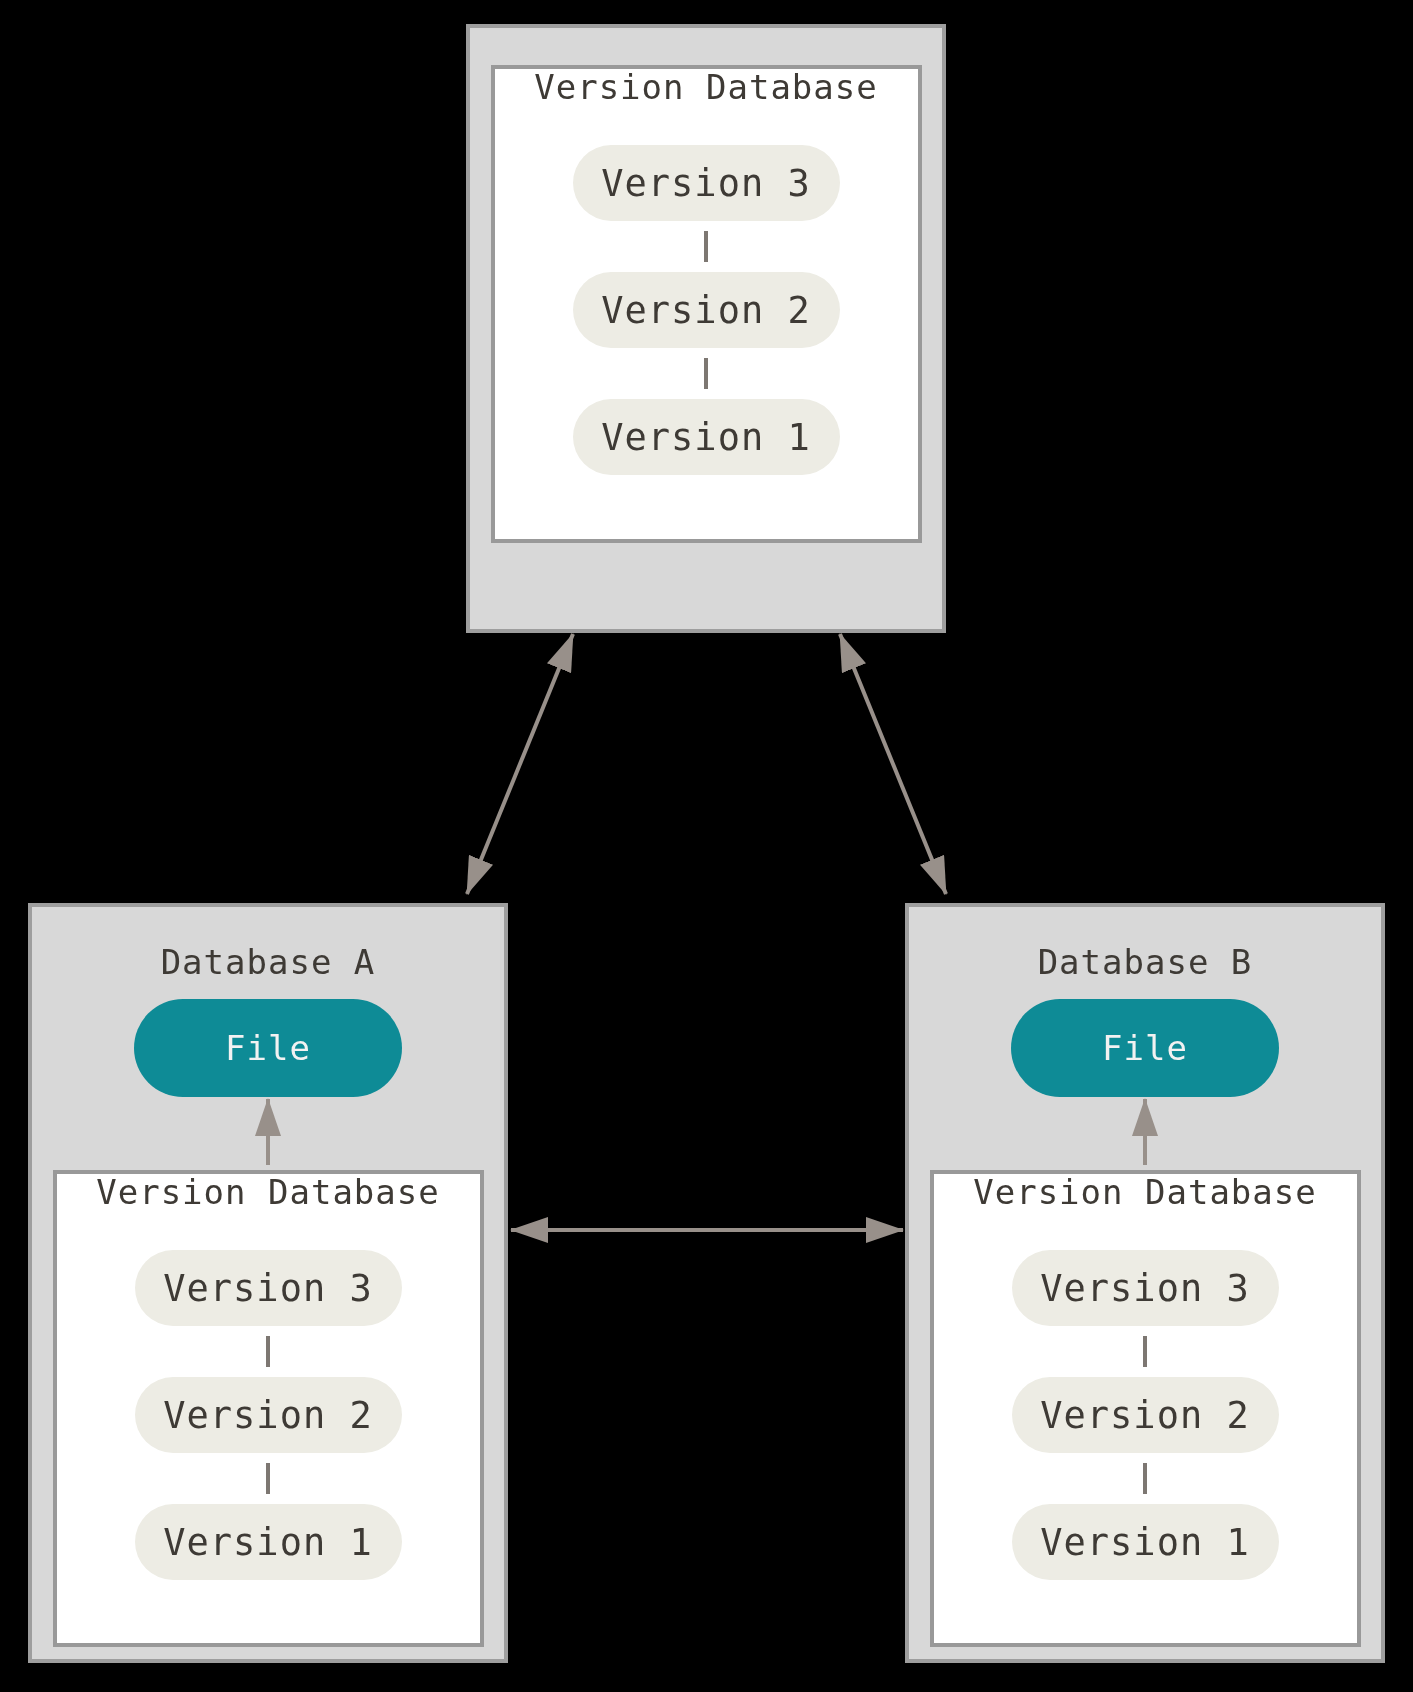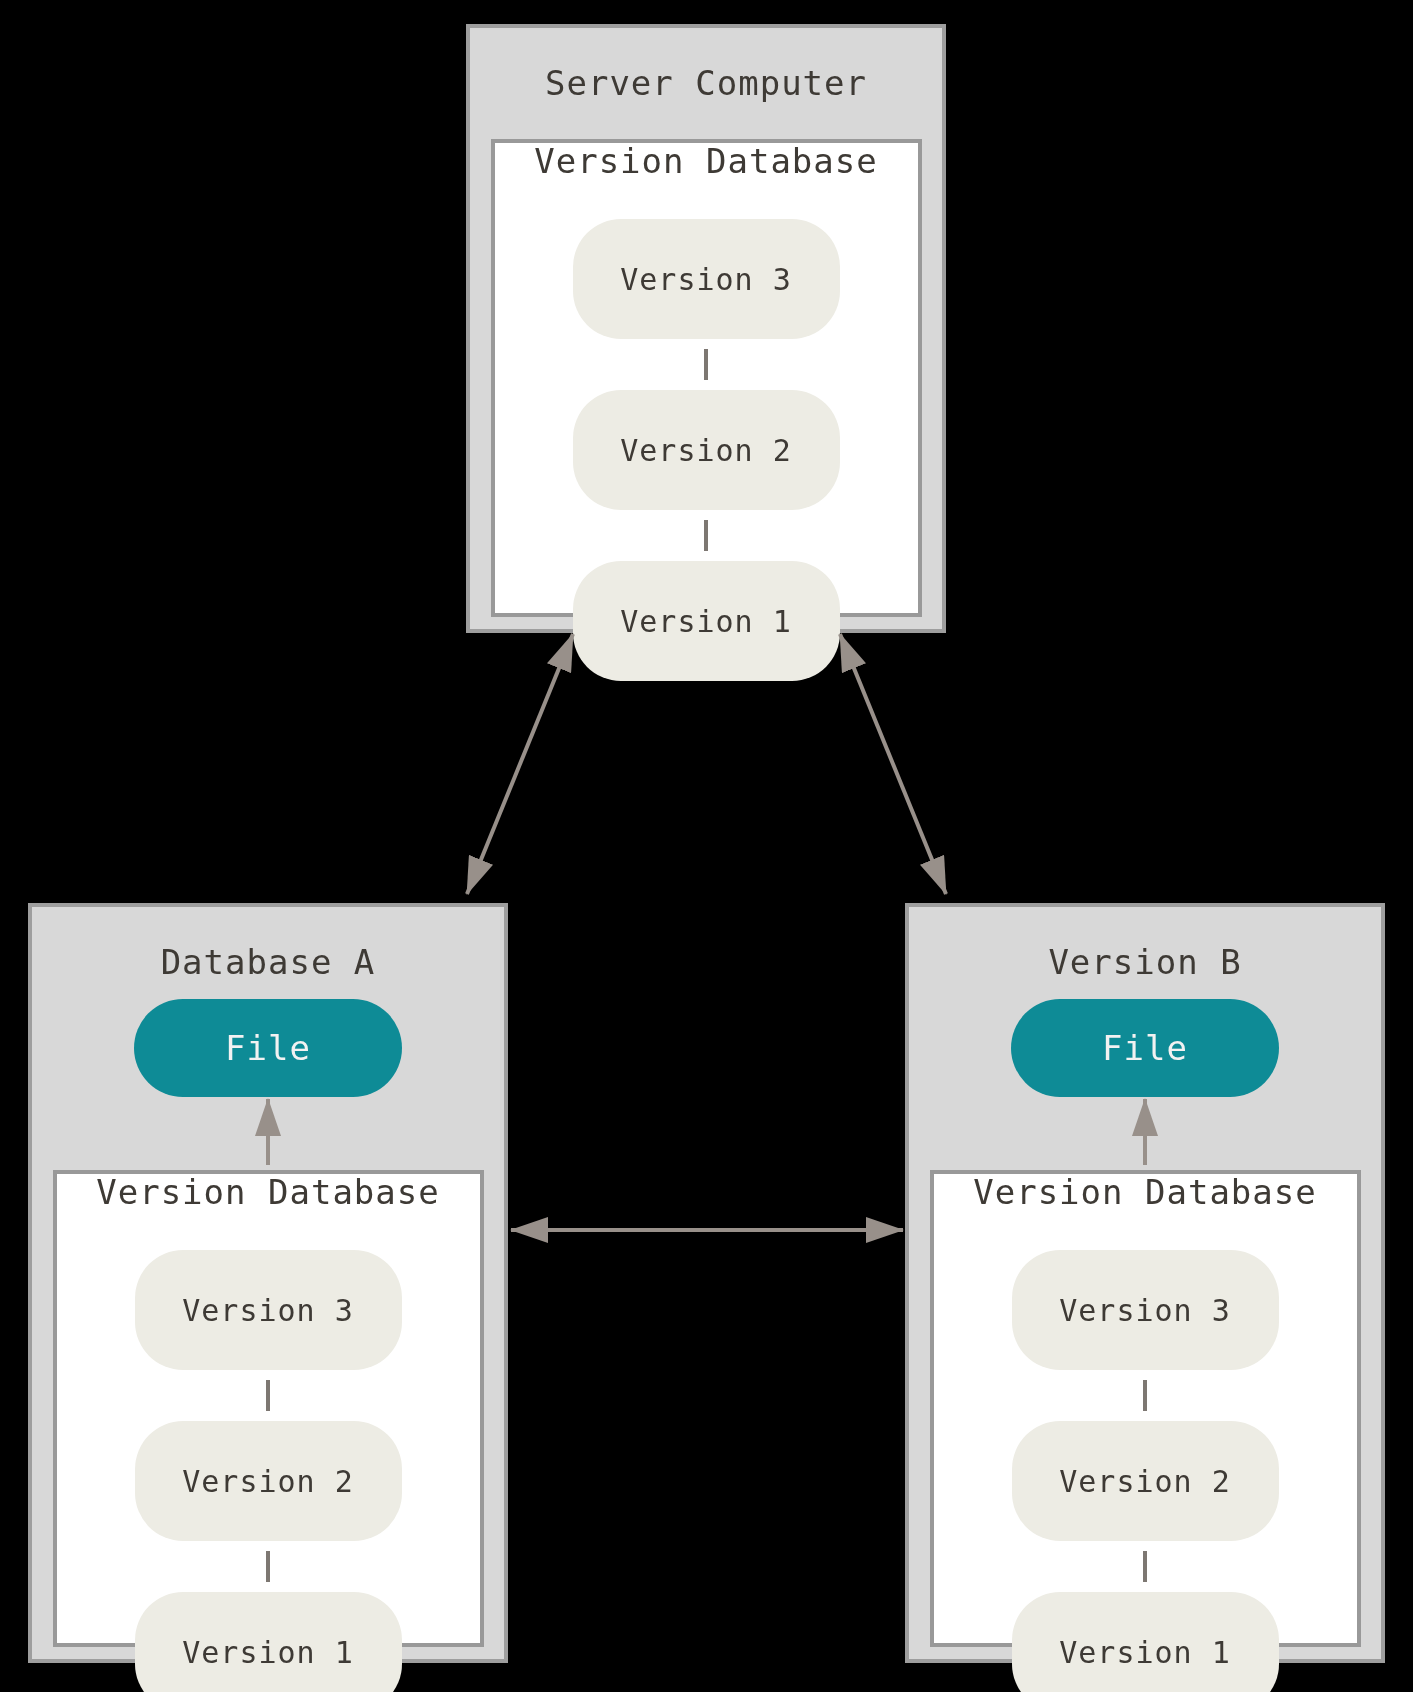--- a/index.html
+++ b/index.html
@@ -40,26 +40,26 @@
   .client .inner{margin-top:73px;}
   .inner-title{
     height:36px;line-height:36px;
     text-align:center;
     font-size:34px;letter-spacing:1px;
     color:var(--title-text,#3e3a35);
     white-space:pre;
   }
   .stack{margin-top:40px;}
   .pill{
-    width:267px;height:120px;
+    width:267px;height:76px;
     margin:10px auto;
     border-radius:48px;
     background:var(--pill-fill,#edece4);
     color:var(--pill-text,#3e3a35);
-    font-size:30px;letter-spacing:1px;
+    font-size:37px;letter-spacing:1px;
     display:flex;align-items:center;justify-content:center;
     white-space:pre;
   }
   .connector{
     width:4px;height:31px;
     margin:0 auto;
     background:var(--connector,#7d7772);
   }
   .file-pill{
     width:268px;height:98px;
@@ -83,21 +83,20 @@
   svg.arrows marker path{
     fill:var(--arrow,#98908a);
   }
 </style>
 </head>
 <body>
 
 <div class="canvas">
 
   <div class="box server-box">
-    <div class="box-title">Server Computer</div>
     <div class="inner">
       <div class="inner-title">Version Database</div>
       <div class="stack">
         <div class="pill">Version 3</div>
         <div class="connector"></div>
         <div class="pill">Version 2</div>
         <div class="connector"></div>
         <div class="pill">Version 1</div>
       </div>
     </div>
@@ -112,21 +111,21 @@
         <div class="pill">Version 3</div>
         <div class="connector"></div>
         <div class="pill">Version 2</div>
         <div class="connector"></div>
         <div class="pill">Version 1</div>
       </div>
     </div>
   </div>
 
   <div class="box client computer-b-box">
-    <div class="box-title">Version B</div>
+    <div class="box-title">Database B</div>
     <div class="pill file-pill">File</div>
     <div class="inner">
       <div class="inner-title">Version Database</div>
       <div class="stack">
         <div class="pill">Version 3</div>
         <div class="connector"></div>
         <div class="pill">Version 2</div>
         <div class="connector"></div>
         <div class="pill">Version 1</div>
       </div>

